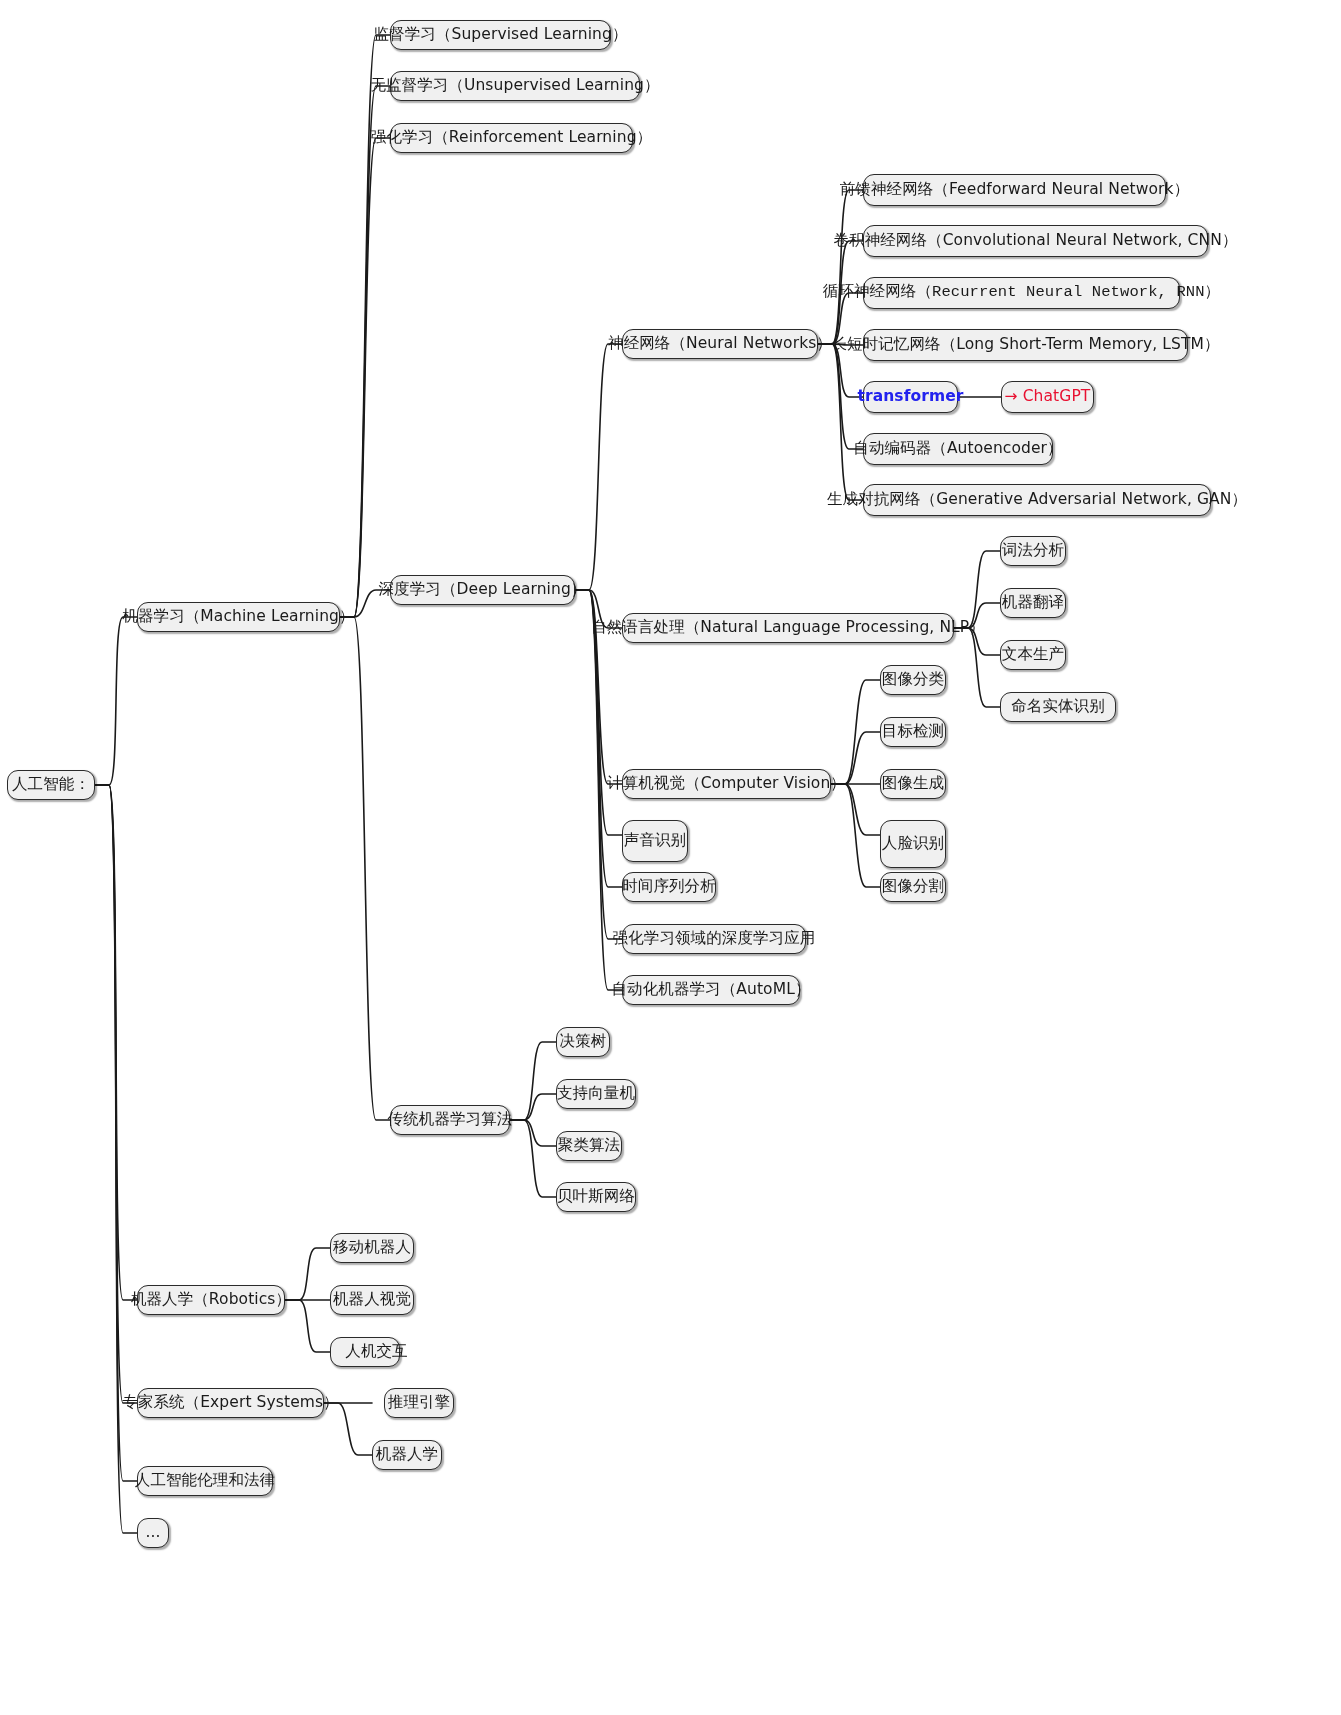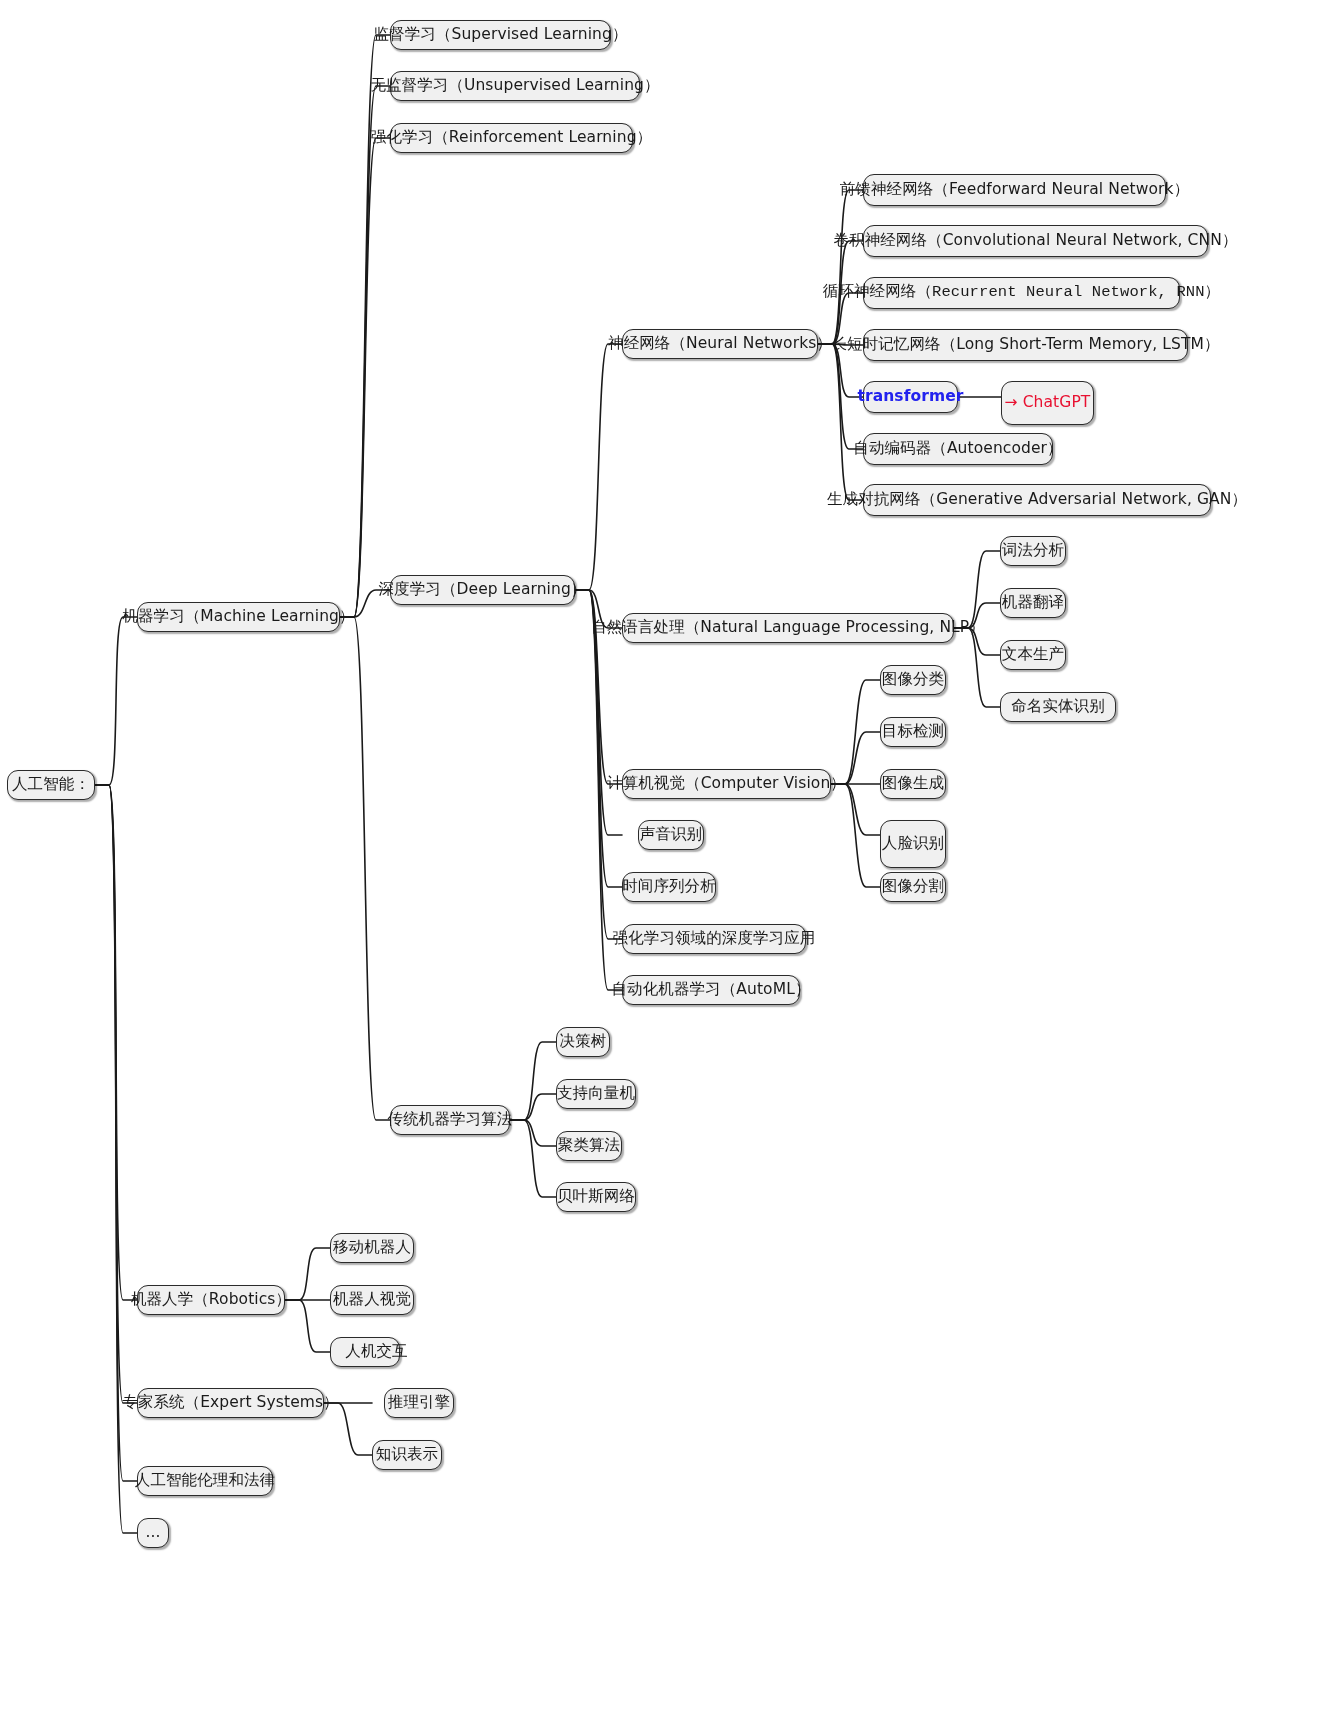--- a/index.html
+++ b/index.html
@@ -106,44 +106,44 @@
       <div class="node" style="left: 137px; top: 1466px; width: 136px; height: 30px;">人工智能伦理和法律</div>
       <div class="node" style="left: 137px; top: 1518px; width: 32px; height: 30px;">...</div>
       <div class="node" style="left: 390px; top: 20px; width: 221px; height: 30px;">监督学习（Supervised Learning）</div>
       <div class="node" style="left: 390px; top: 71px; width: 250px; height: 30px;">无监督学习（Unsupervised Learning）</div>
       <div class="node" style="left: 390px; top: 123px; width: 243px; height: 30px;">强化学习（Reinforcement Learning）</div>
       <div class="node" style="left: 390px; top: 575px; width: 185px; height: 30px;">深度学习（Deep Learning）</div>
       <div class="node" style="left: 390px; top: 1105px; width: 120px; height: 30px;">传统机器学习算法</div>
       <div class="node" style="left: 622px; top: 329px; width: 196px; height: 30px;">神经网络（Neural Networks）</div>
       <div class="node" style="left: 622px; top: 613px; width: 332px; height: 30px;">自然语言处理（Natural Language Processing, NLP）</div>
       <div class="node" style="left: 622px; top: 769px; width: 209px; height: 30px;">计算机视觉（Computer Vision）</div>
-      <div class="node" style="left: 638px; top: 820px; width: 66px; height: 30px;">声音识别</div>
+      <div class="node" style="left: 622px; top: 820px; width: 66px; height: 42px;">声音识别</div>
       <div class="node" style="left: 622px; top: 872px; width: 94px; height: 30px;">时间序列分析</div>
       <div class="node" style="left: 622px; top: 924px; width: 184px; height: 30px;">强化学习领域的深度学习应用</div>
       <div class="node" style="left: 622px; top: 975px; width: 178px; height: 30px;">自动化机器学习（AutoML）</div>
       <div class="node" style="left: 863px; top: 174px; width: 303px; height: 32px;">前馈神经网络（Feedforward Neural Network）</div>
       <div class="node" style="left: 863px; top: 225px; width: 345px; height: 32px;">卷积神经网络（Convolutional Neural Network, CNN）</div>
       <div class="node" style="left: 863px; top: 277px; width: 317px; height: 32px; font-family: Liberation Mono, monospace;">循环神经网络（Recurrent Neural Network, RNN）</div>
       <div class="node" style="left: 863px; top: 329px; width: 325px; height: 32px;">长短时记忆网络（Long Short-Term Memory, LSTM）</div>
       <div class="node accent-blue" style="left: 863px; top: 381px; width: 95px; height: 32px;">transformer</div>
-      <div class="node accent-red" style="left: 1001px; top: 381px; width: 93px; height: 44px; text-align: right;">→ ChatGPT</div>
+      <div class="node accent-red" style="left: 1001px; top: 381px; width: 93px; height: 32px; text-align: right;">→ ChatGPT</div>
       <div class="node" style="left: 863px; top: 433px; width: 190px; height: 32px;">自动编码器（Autoencoder）</div>
       <div class="node" style="left: 863px; top: 484px; width: 348px; height: 32px;">生成对抗网络（Generative Adversarial Network, GAN）</div>
       <div class="node" style="left: 1000px; top: 536px; width: 66px; height: 30px;">词法分析</div>
       <div class="node" style="left: 1000px; top: 588px; width: 66px; height: 30px;">机器翻译</div>
       <div class="node" style="left: 1000px; top: 640px; width: 66px; height: 30px;">文本生产</div>
       <div class="node" style="left: 1000px; top: 692px; width: 116px; height: 30px;">命名实体识别</div>
       <div class="node" style="left: 880px; top: 665px; width: 66px; height: 30px;">图像分类</div>
       <div class="node" style="left: 880px; top: 717px; width: 66px; height: 30px;">目标检测</div>
       <div class="node" style="left: 880px; top: 769px; width: 66px; height: 30px;">图像生成</div>
       <div class="node" style="left: 880px; top: 820px; width: 66px; height: 48px;">人脸识别</div>
       <div class="node" style="left: 880px; top: 872px; width: 66px; height: 30px;">图像分割</div>
       <div class="node" style="left: 556px; top: 1027px; width: 54px; height: 30px;">决策树</div>
       <div class="node" style="left: 556px; top: 1079px; width: 80px; height: 30px;">支持向量机</div>
       <div class="node" style="left: 556px; top: 1131px; width: 66px; height: 30px;">聚类算法</div>
       <div class="node" style="left: 556px; top: 1182px; width: 80px; height: 30px;">贝叶斯网络</div>
       <div class="node" style="left: 330px; top: 1233px; width: 84px; height: 30px;">移动机器人</div>
       <div class="node" style="left: 330px; top: 1285px; width: 84px; height: 30px;">机器人视觉</div>
       <div class="node" style="left: 330px; top: 1337px; width: 70px; height: 30px; padding-left: 34px;">人机交互</div>
       <div class="node" style="left: 372px; top: 1388px; width: 70px; height: 30px; margin-left: 12px;">推理引擎</div>
-      <div class="node" style="left: 372px; top: 1440px; width: 70px; height: 30px;">知识表示</div>
+      <div class="node" style="left: 372px; top: 1440px; width: 70px; height: 30px;">机器人学</div>
     </div>
 </div>
 
 </body></html>

